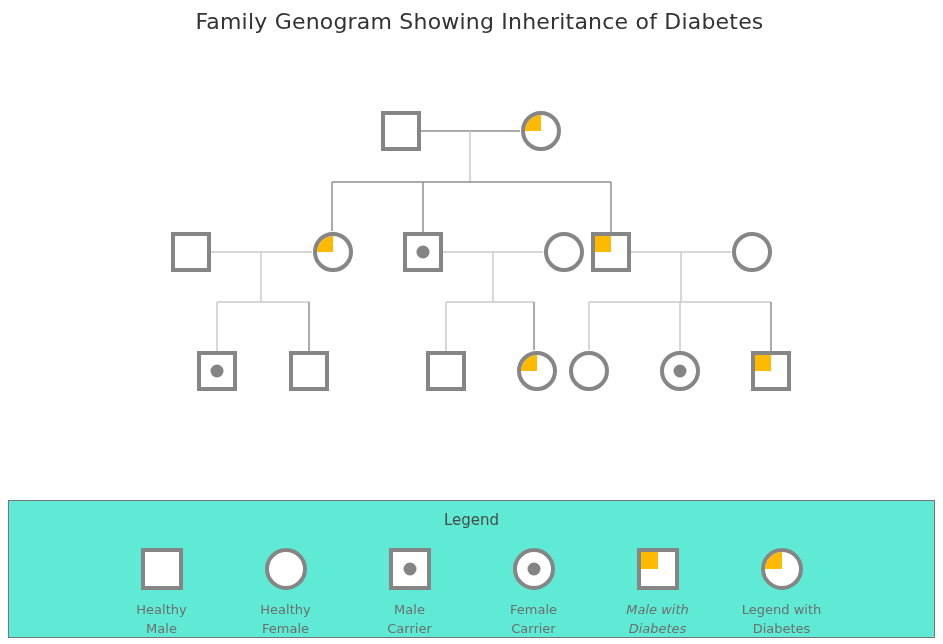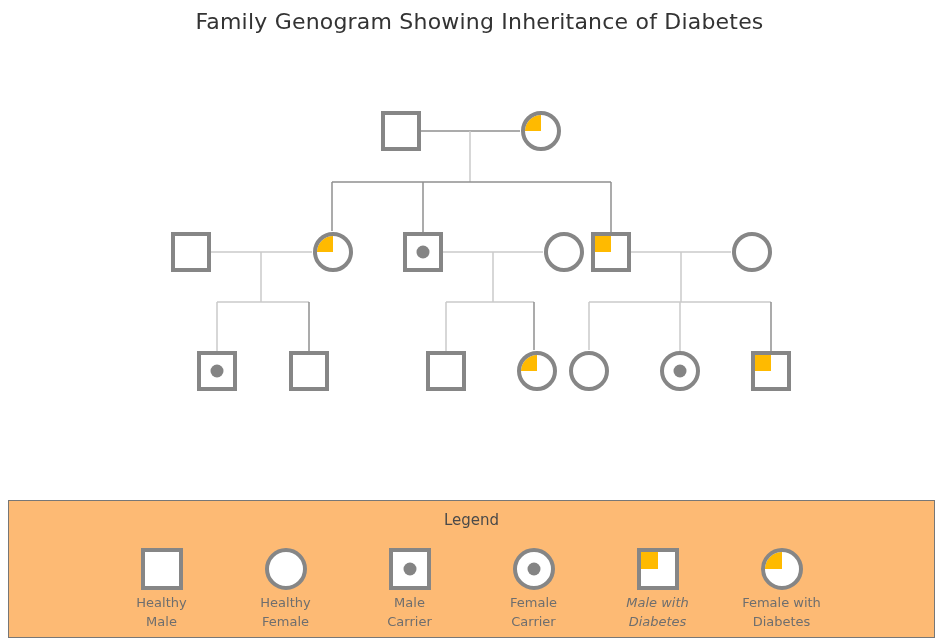--- a/index.html
+++ b/index.html
@@ -12,40 +12,40 @@
   .title{
     position:absolute;top:9px;left:8px;width:943px;
     margin:0;text-align:center;
     font-size:22px;font-weight:400;letter-spacing:.2px;
   }
   #tree{position:absolute;top:0;left:0;}
   .legend{
     position:absolute;left:8px;top:500px;
     width:927px;height:138px;
     border:1px solid #777;box-sizing:border-box;
-    background:#fdba74;
+    background:#5eead4;
   }
   .legend-title{
     text-align:center;
     padding-top:10px;
     font-size:15px;
   }
   .legend-items{
     display:flex;justify-content:center;
     margin-top:17px;
   }
   .legend-item{
     width:124px;
     display:flex;flex-direction:column;align-items:center;
   }
   .legend-icon{display:block;}
   .legend-label{
     text-align:center;
     font-size:13px;line-height:19px;
-    margin-top:1px;
+    margin-top:8px;
   }
 </style>
 </head>
 <body>
 
 <div class="page">
   <h1 class="title" style="color: rgb(51, 51, 51);">Family Genogram Showing Inheritance of Diabetes</h1>
 
   <svg id="tree" width="943" height="470" viewBox="0 0 943 470" xmlns="http://www.w3.org/2000/svg">
       <line x1="421" y1="131" x2="520" y2="131" stroke="#8F8F8F" stroke-width="1.5"></line>
@@ -208,19 +208,19 @@
         </div>
         <div class="legend-item">
           <svg width="46" height="46" viewBox="0 0 46 46" class="legend-icon">
             <g>
               <circle cx="23" cy="23" r="19" fill="#ffffff"></circle>
               <path d="M 23 23 L 6 23 A 17 17 0 0 1 23 6 Z" fill="#FFBA00"></path>
               <circle cx="23" cy="23" r="19" fill="none" stroke="#868686" stroke-width="4"></circle>
             </g>
           </svg>
           <div class="legend-label" style="color: rgb(110, 110, 110);">
-            <div>Female with</div>
+            <div>Legend with</div>
             <div>Diabetes</div>
           </div>
         </div>
       </div>
   </div>
 </div>
 
 </body></html>

